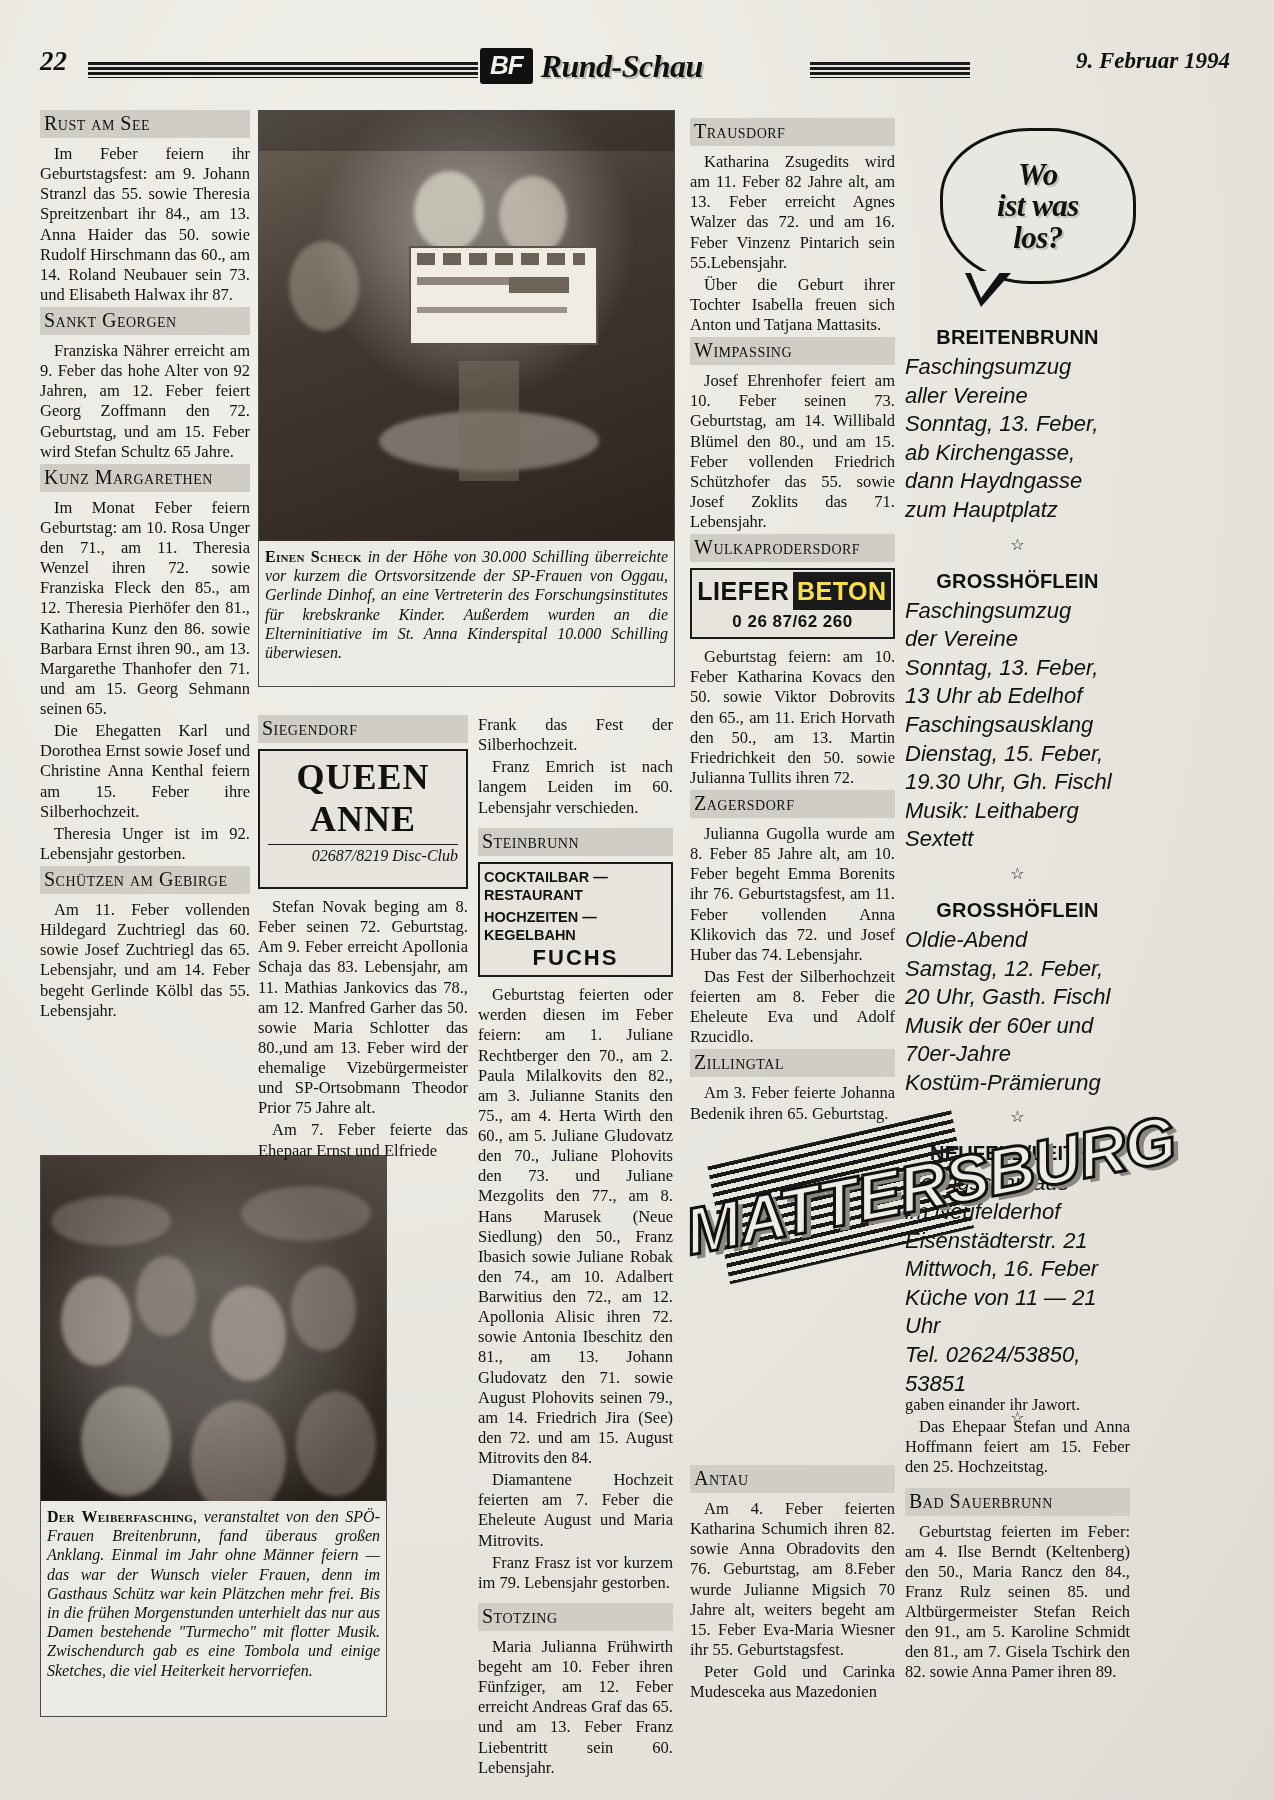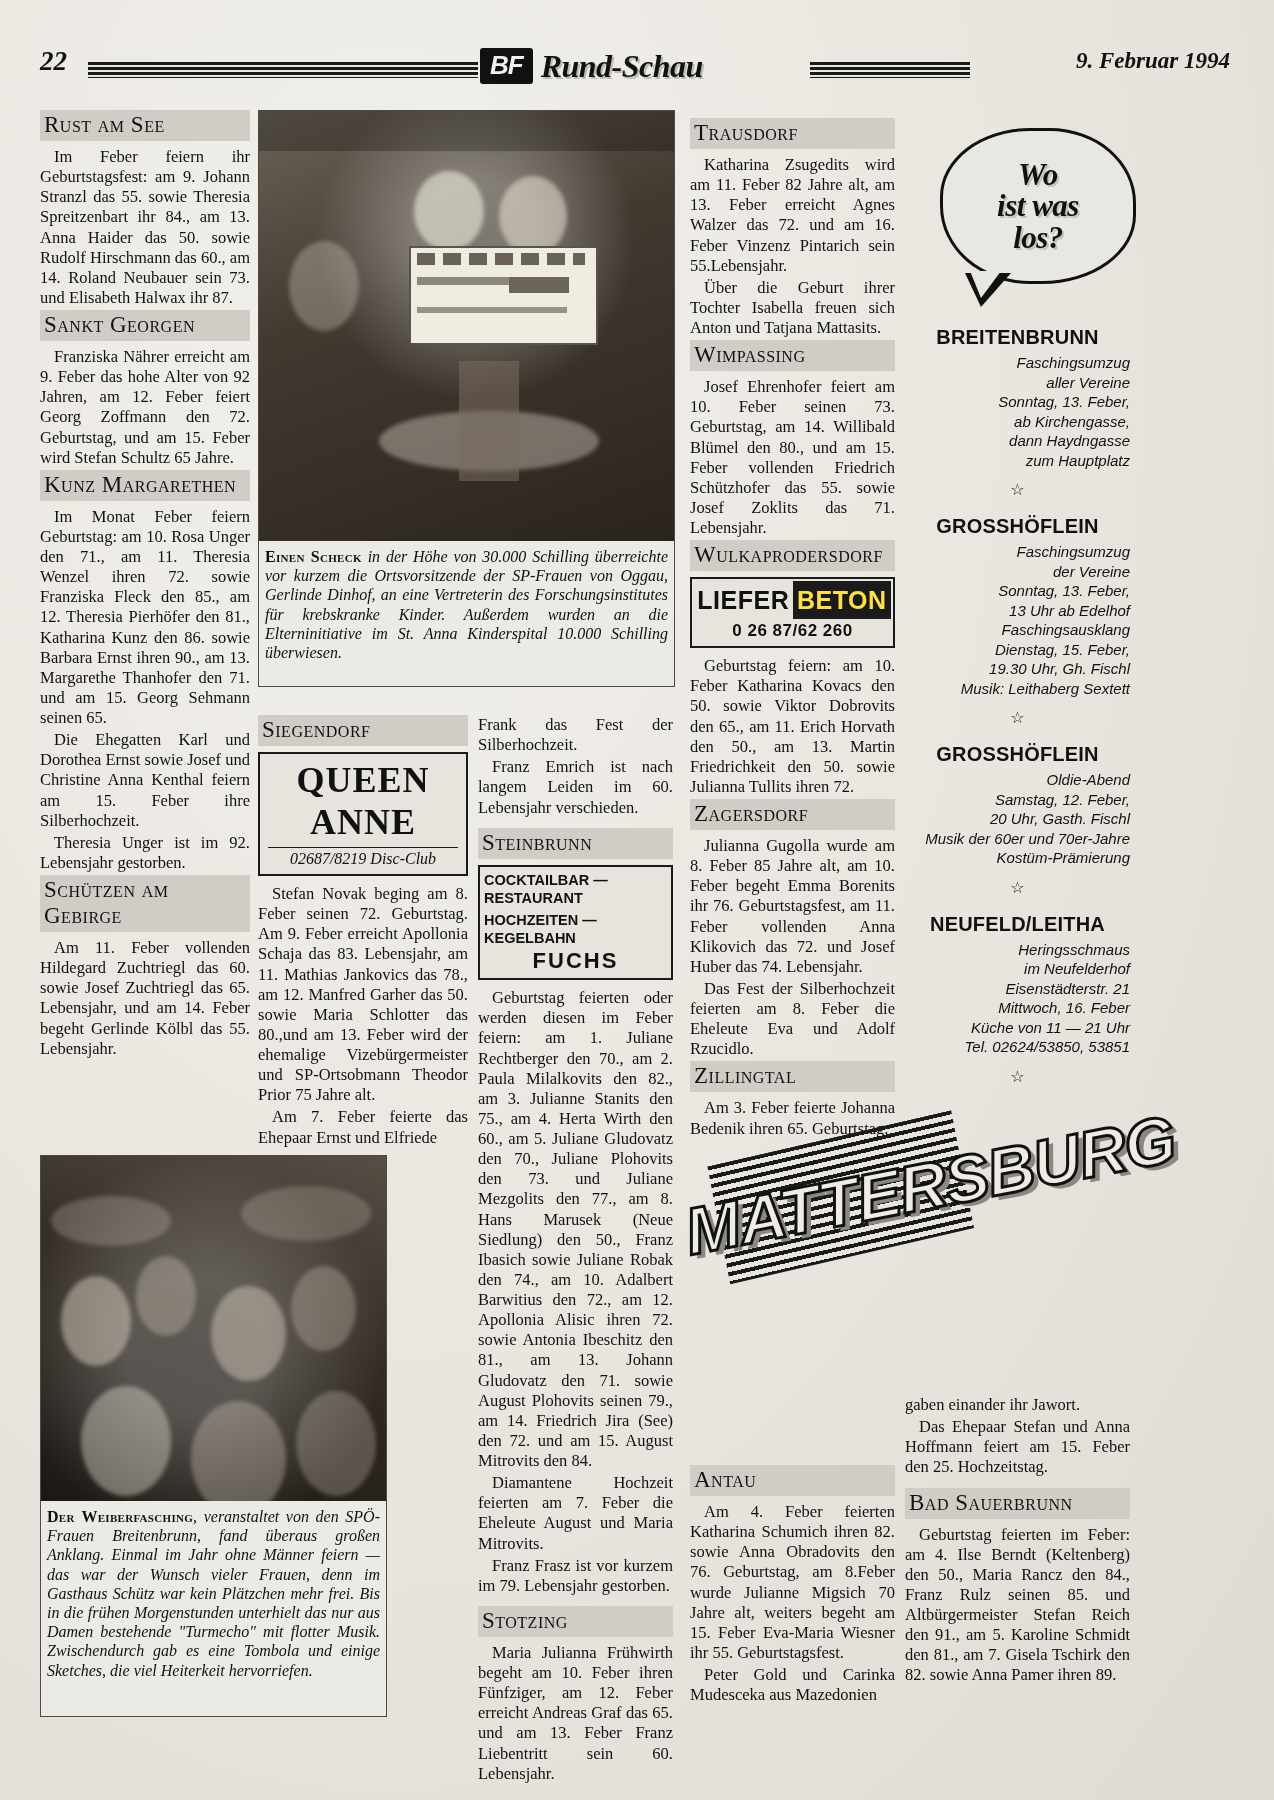--- a/index.html
+++ b/index.html
@@ -51,21 +51,21 @@
   .issue-date {
     position:absolute; right:0; top:8px;
     font-style:italic; font-weight:bold; font-size:23px;
   }
 
   
   .col { position:absolute; }
   .sect-head {
     background:#cfcdc6;
     font-family:"Liberation Serif", serif;
-    font-size:23px; letter-spacing:0.5px;
+    font-size:20px; letter-spacing:0.5px;
     padding:2px 4px 3px 4px;
     margin:10px 0 6px 0;
     font-variant:small-caps;
     font-weight:normal;
   }
   .sect-head:first-child { margin-top:0; }
   p.body {
     margin:0 0 2px 0;
     font-size:16.5px;
     line-height:1.22;
@@ -93,21 +93,21 @@
     background:
       radial-gradient(circle at 45% 55%, rgba(255,255,255,0.22) 0 70px, rgba(255,255,255,0) 190px),
       linear-gradient(200deg,#574f46 0%,#332c25 45%,#1d1814 100%);
     overflow:hidden;
   }
   .blob { position:absolute; border-radius:50%; filter:blur(2px); }
 
   
   .ad-box { border:2px solid #1a1a1a; background:#e6e4dd; text-align:center; }
   .ad-queen-name { font-family:"Liberation Serif", serif; font-weight:bold; font-size:36px; letter-spacing:1px; padding-top:5px; }
-  .ad-queen-sub { font-style:italic; font-size:16px; padding:2px 0 6px 0; border-top:1px solid #1a1a1a; margin:4px 8px 0 8px;}
+  .ad-queen-sub { font-style:italic; font-size:16px; padding:2px 0 6px 0; border-top:1px solid #1a1a1a; margin:4px 8px 16px 8px;text-align:right;}
   .ad-fuchs-top { font-family:"Liberation Sans", sans-serif; font-size:14.5px; font-weight:bold; line-height:1.25; padding:4px 4px 0 4px; text-align:left;}
   .ad-fuchs-name { font-family:"Liberation Sans", sans-serif; font-weight:bold; font-size:22px; letter-spacing:2px; padding:1px 0 4px 0;}
   .ad-liefer { display:flex; align-items:stretch; height:38px; }
   .ad-liefer-l { flex:1; background:#e6e4dd; color:#111; font-family:"Liberation Sans", sans-serif; font-weight:bold; font-size:25px; display:flex; align-items:center; justify-content:center; letter-spacing:0.5px;}
   .ad-liefer-r { flex:1; background:#1a1a1a; color:#fde047; font-family:"Liberation Sans", sans-serif; font-weight:bold; font-size:25px; display:flex; align-items:center; justify-content:center; letter-spacing:0.5px;}
   .ad-liefer-phone { font-family:"Liberation Sans", sans-serif; font-weight:bold; font-size:17px; padding:2px 0 3px 0; letter-spacing:0.5px;}
 
   
   .bubble { position:absolute; }
   .bubble-body {
@@ -129,22 +129,22 @@
   .bubble-tail:after{
     content:""; position:absolute; left:-11px; top:-36px;
     border-left:11px solid transparent; border-right:20px solid transparent;
     border-top:27px solid #e9e7e1;
   }
   .rail-town {
     font-family:"Liberation Sans", sans-serif; font-weight:bold; font-size:20px;
     text-align:center; margin:16px 0 4px 0; letter-spacing:0.2px;
   }
   .rail-body {
-    font-family:"Liberation Sans", sans-serif; font-style:italic; font-size:15px;
-    line-height:1.3; text-align:right; margin:0;
+    font-family:"Liberation Sans", sans-serif; font-style:italic; font-size:22px;
+    line-height:1.3; text-align:left; margin:0;
   }
   .rail-star { text-align:center; font-size:16px; margin:10px 0 0 0; }
 
   .matters {
     position:absolute; left:715px; top:1090px; width:430px; height:190px;
     transform:rotate(-11deg);
     font-family:"Liberation Sans", sans-serif; font-weight:bold; font-style:italic;
     font-size:66px; letter-spacing:-1px;
     color:#efece6;
     -webkit-text-stroke:3px #111;

